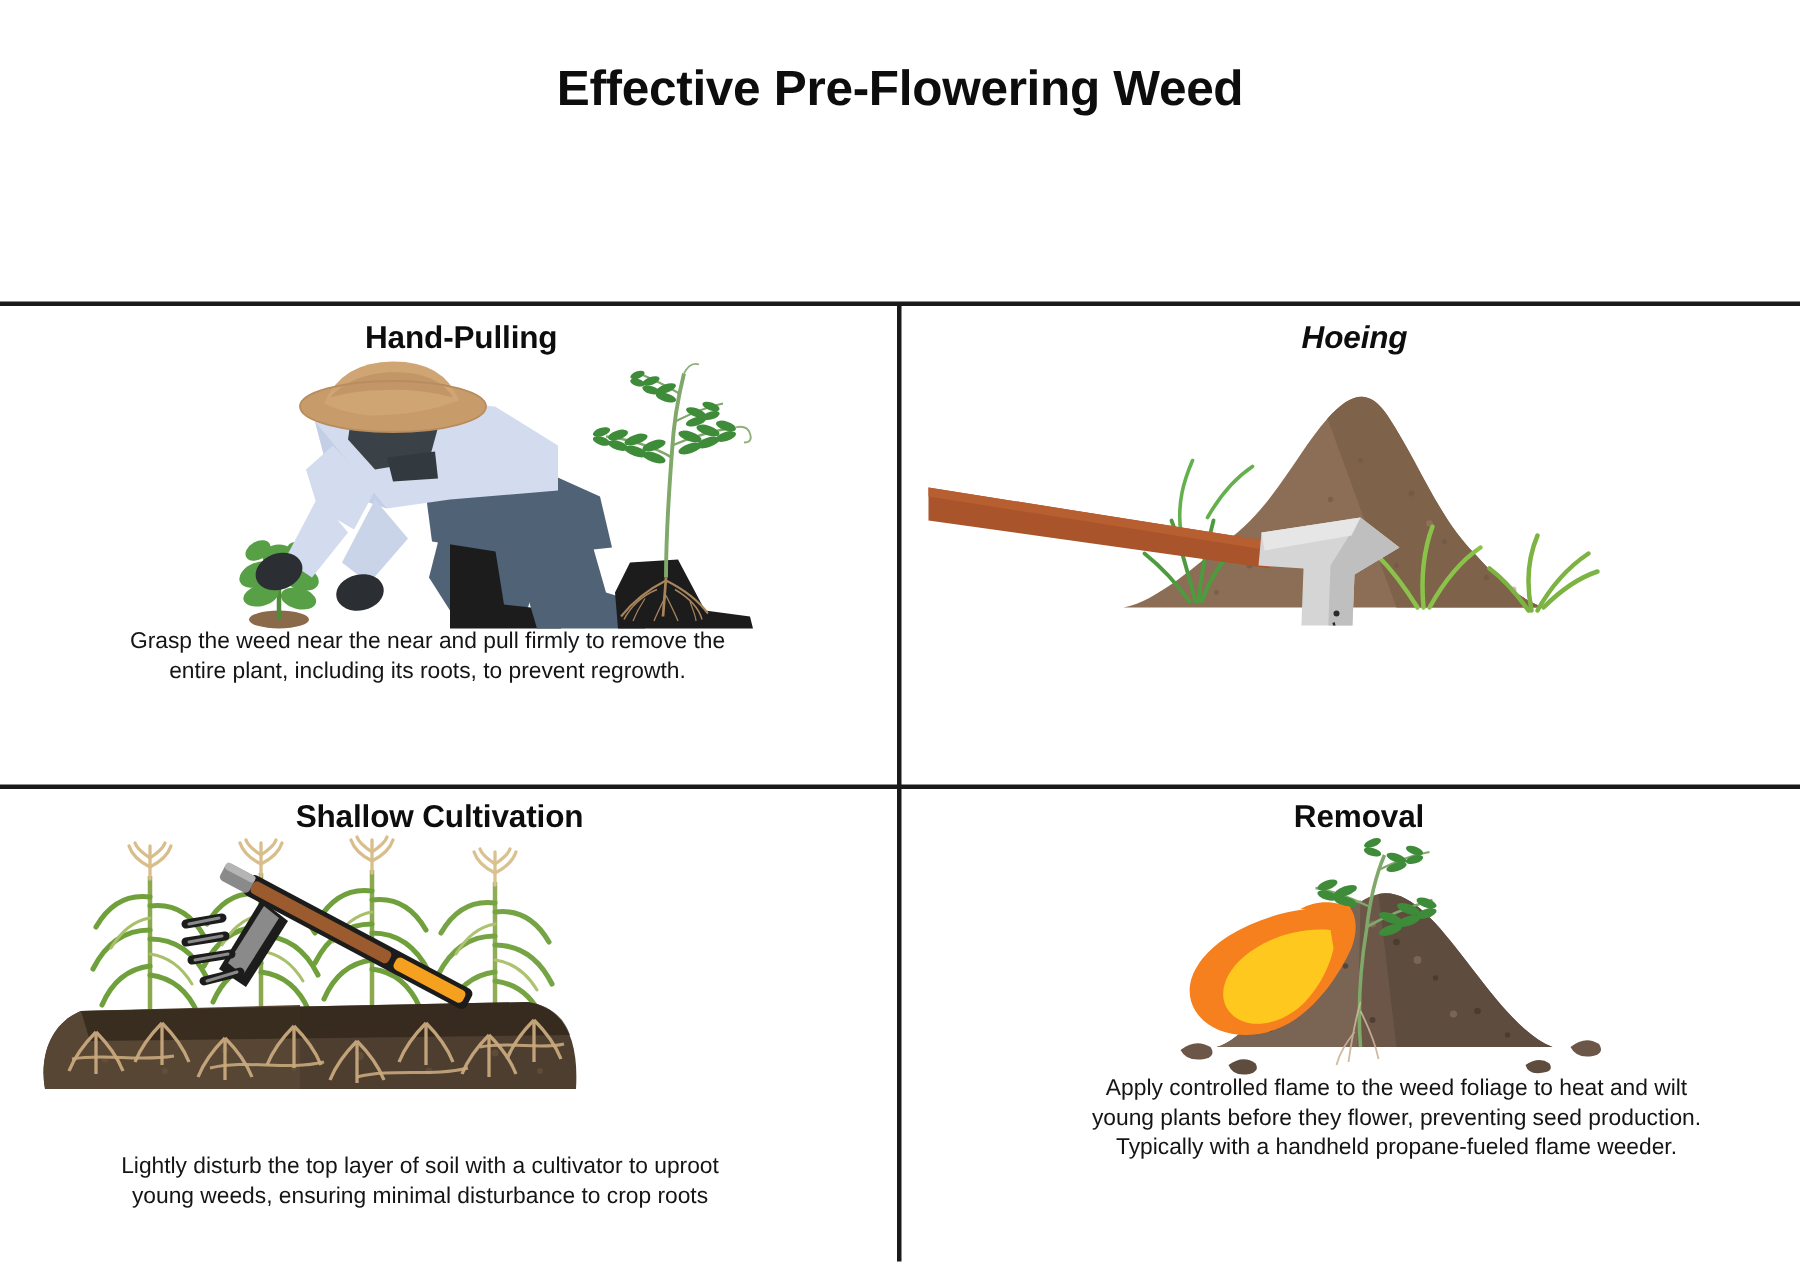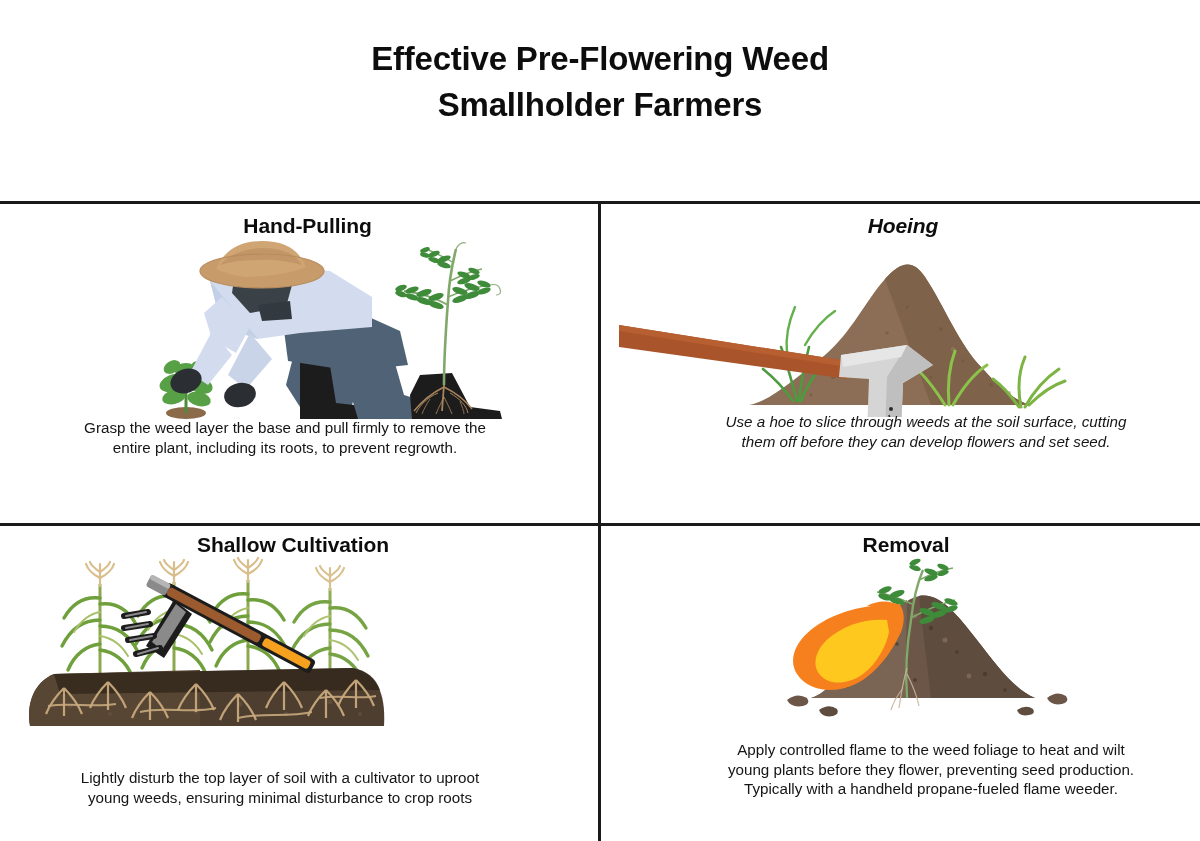--- a/index.html
+++ b/index.html
@@ -86,35 +86,34 @@
 
   
   .cell-tl .cell-head { margin-left: -7px; }
   .cell-tr .cell-head { margin-left: 6px; }
   .cell-bl .cell-head { margin-left: -12px; }
   .cell-br .cell-head { margin-left: 12px; }
 
   .cap-tl { position:absolute; top:211px; left:55px;  width:420px; }
   .cap-tr { position:absolute; top:205px; left:95px;  width:420px; }
   .cap-bl { position:absolute; top:208px; left:50px;  width:420px;margin-top:34px; }
-  .cap-br { position:absolute; top:190px; left:100px; width:420px;margin-top:24px; }
+  .cap-br { position:absolute; top:190px; left:100px; width:420px; }
 
   .art-tl { position:absolute; top:28px; left:0;   width:598px; height:185px; }
   .art-tr { position:absolute; top:30px; left:0;   width:598px; height:180px; }
   .art-bl { position:absolute; top:30px; left:0;   width:598px; height:180px; }
   .art-br { position:absolute; top:22px; left:0;   width:598px; height:170px; }
 
   svg { display: block; }
 </style>
 </head>
 <body>
 
 <div class="title">
   <span class="tline">Effective Pre-Flowering Weed</span>
-  <span class="tline">Smallholder Farmers</span>
 </div>
 
 <div class="grid">
   <div class="vdiv"></div>
   <div class="hdiv"></div>
 
   <div class="cell cell-tl">
     <div class="cell-head">Hand-Pulling</div>
 
     <div class="art art-tl">
@@ -214,21 +213,21 @@
           <path d="M52 158 C42 162 34 170 30 178" stroke-width="1"></path>
           <path d="M64 158 C74 164 80 170 82 178" stroke-width="1"></path>
           <path d="M58 162 C54 170 52 174 50 179" stroke-width="0.9"></path>
           <path d="M58 162 C62 170 64 174 66 179" stroke-width="0.9"></path>
           <path d="M44 164 C40 170 38 174 36 179" stroke-width="0.8"></path>
           <path d="M74 166 C76 172 78 176 78 179" stroke-width="0.8"></path>
         </g>
       </svg>
     </div>
 
-    <div class="cell-caption cap-tl">Grasp the weed layer the base and pull firmly to remove the entire plant, including its roots, to prevent regrowth.</div>
+    <div class="cell-caption cap-tl">Grasp the weed near the near and pull firmly to remove the entire plant, including its roots, to prevent regrowth.</div>
   </div>
 
   <div class="cell cell-tr">
     <div class="cell-head">Hoeing</div>
 
     <div class="art art-tr">
       <svg width="598" height="180" viewBox="0 0 598 180">
 
         <path d="M148 168 C170 164 196 140 224 118 C250 96 266 62 284 42 C300 24 312 22 324 40 C344 70 358 108 382 132 C398 150 412 162 428 168 Z" fill="#8B6E55"></path>
         <path d="M284 42 C300 24 312 22 324 40 C344 70 358 108 382 132 C398 150 412 162 428 168 L330 168 Z" fill="#7E6249"></path>
@@ -279,21 +278,20 @@
 
         <path d="M240 118 L306 108 L332 128 L302 146 L300 196 L266 196 L268 142 L238 140 Z" fill="#D5D5D5"></path>
         <path d="M306 108 L332 128 L302 146 L300 196 L284 196 L286 140 Z" fill="#BFBFBF"></path>
         <path d="M240 118 L306 108 L300 120 L242 130 Z" fill="#E6E6E6"></path>
 
         <path d="M288 178 q2 6 -2 10" stroke="#2B2B2B" stroke-width="1.6" fill="none"></path>
         <circle cx="290" cy="172" r="2" fill="#2B2B2B"></circle>
       </svg>
     </div>
 
-    <div class="cell-caption cap-tr">Use a hoe to slice through weeds at the soil surface, cutting them off before they can develop flowers and set seed.</div>
   </div>
 
   <div class="cell cell-bl">
     <div class="cell-head">Shallow Cultivation</div>
 
     <div class="art art-bl">
       <svg width="598" height="180" viewBox="0 0 598 180">
         <defs>
           <g id="cornplant">
             <path d="M0 120 L0 22" stroke="#8CA84F" stroke-width="3" fill="none"></path>

